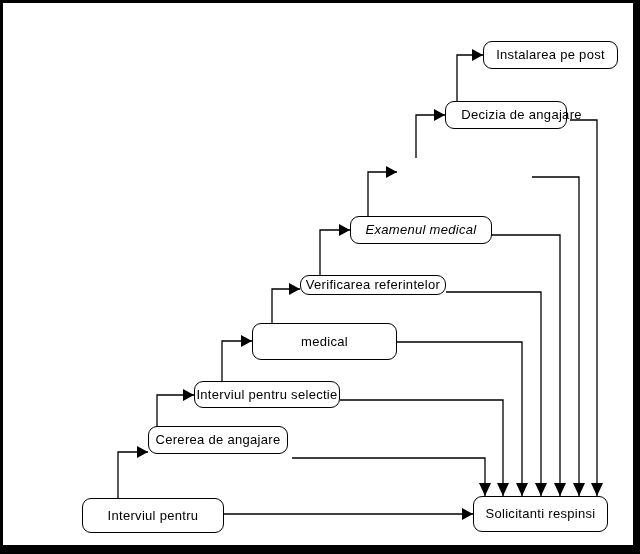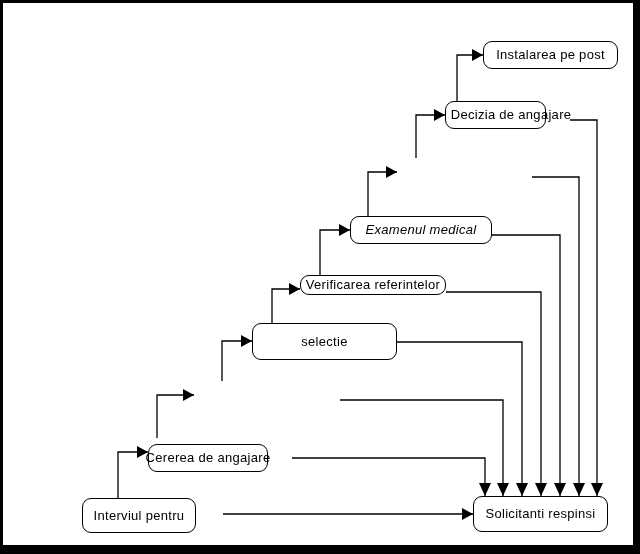--- a/index.html
+++ b/index.html
@@ -86,36 +86,39 @@
       <polygon points="560,496 554,483 566,483" fill="#000000"></polygon>
       <polyline points="532,177 579,177 579,496" fill="none" stroke="#000000" stroke-width="1.3"></polyline>
       <polygon points="579,496 573,483 585,483" fill="#000000"></polygon>
       <polyline points="570,120 597,120 597,496" fill="none" stroke="#000000" stroke-width="1.3"></polyline>
       <polygon points="597,496 591,483 603,483" fill="#000000"></polygon>
     </svg>
   <div id="node-layer">
       <div class="node" style="left: 483px; top: 41px; width: 135px; height: 28px;">
         <div class="node-line">Instalarea pe post</div>
       </div>
-      <div class="node" style="left: 445px; top: 101px; width: 101px; height: 28px; padding-left: 31px;">
+      <div class="node" style="left: 445px; top: 101px; width: 122px; height: 28px; padding-left: 31px;">
         <div class="node-line">Decizia de angajare</div>
       </div>
       <div class="node" style="left: 350px; top: 216px; width: 142px; height: 28px; font-style: italic;">
         <div class="node-line">Examenul medical</div>
       </div>
       <div class="node" style="left: 300px; top: 275px; width: 146px; height: 20px;">
         <div class="node-line">Verificarea referintelor</div>
       </div>
       <div class="node" style="left: 252px; top: 323px; width: 145px; height: 37px;">
-        <div class="node-line">selectie</div>
+        <div class="node-line">medical</div>
       </div>
-      <div class="node" style="left: 148px; top: 444px; width: 120px; height: 28px;">
+      <div class="node" style="left: 194px; top: 381px; width: 146px; height: 27px;">
+        <div class="node-line">Interviul pentru selectie</div>
+      </div>
+      <div class="node" style="left: 148px; top: 426px; width: 140px; height: 28px;">
         <div class="node-line">Cererea de angajare</div>
       </div>
-      <div class="node" style="left: 82px; top: 498px; width: 114px; height: 35px;">
+      <div class="node" style="left: 82px; top: 498px; width: 142px; height: 35px;">
         <div class="node-line">Interviul pentru</div>
       </div>
       <div class="node" style="left: 473px; top: 496px; width: 135px; height: 36px;">
         <div class="node-line">Solicitanti respinsi</div>
       </div>
     </div>
   <div class="frame-edge frame-top"></div>
   <div class="frame-edge frame-left"></div>
   <div class="frame-edge frame-right"></div>
   <div class="frame-edge frame-bottom"></div>

